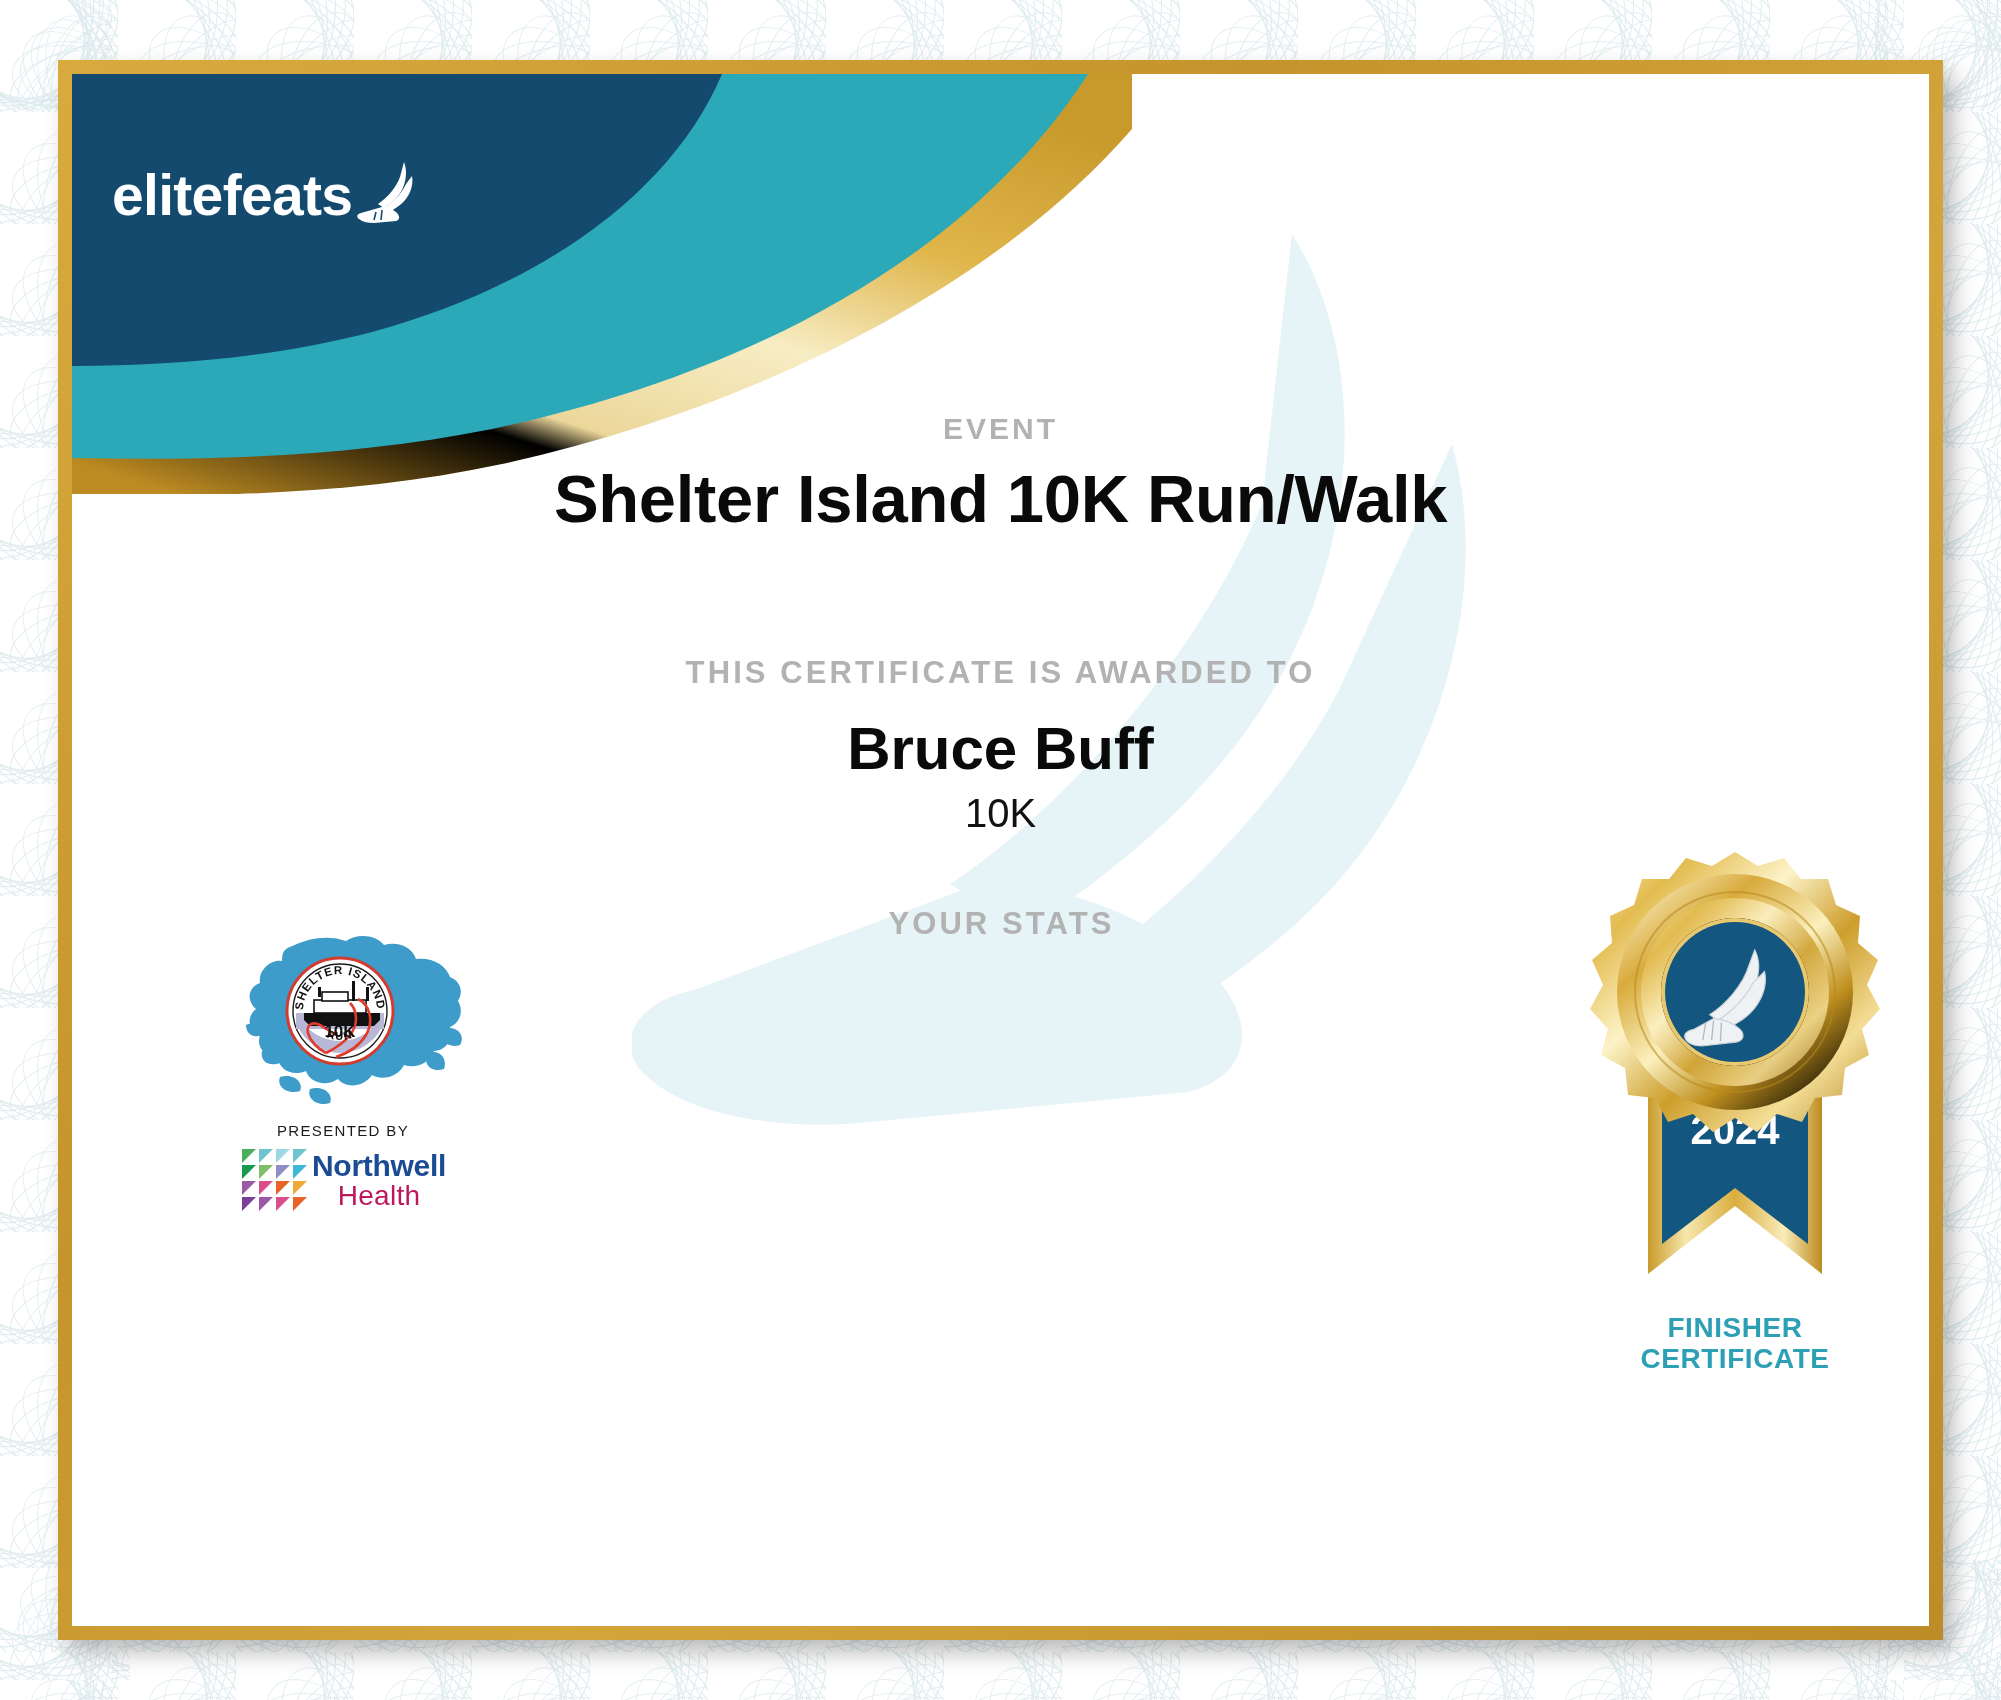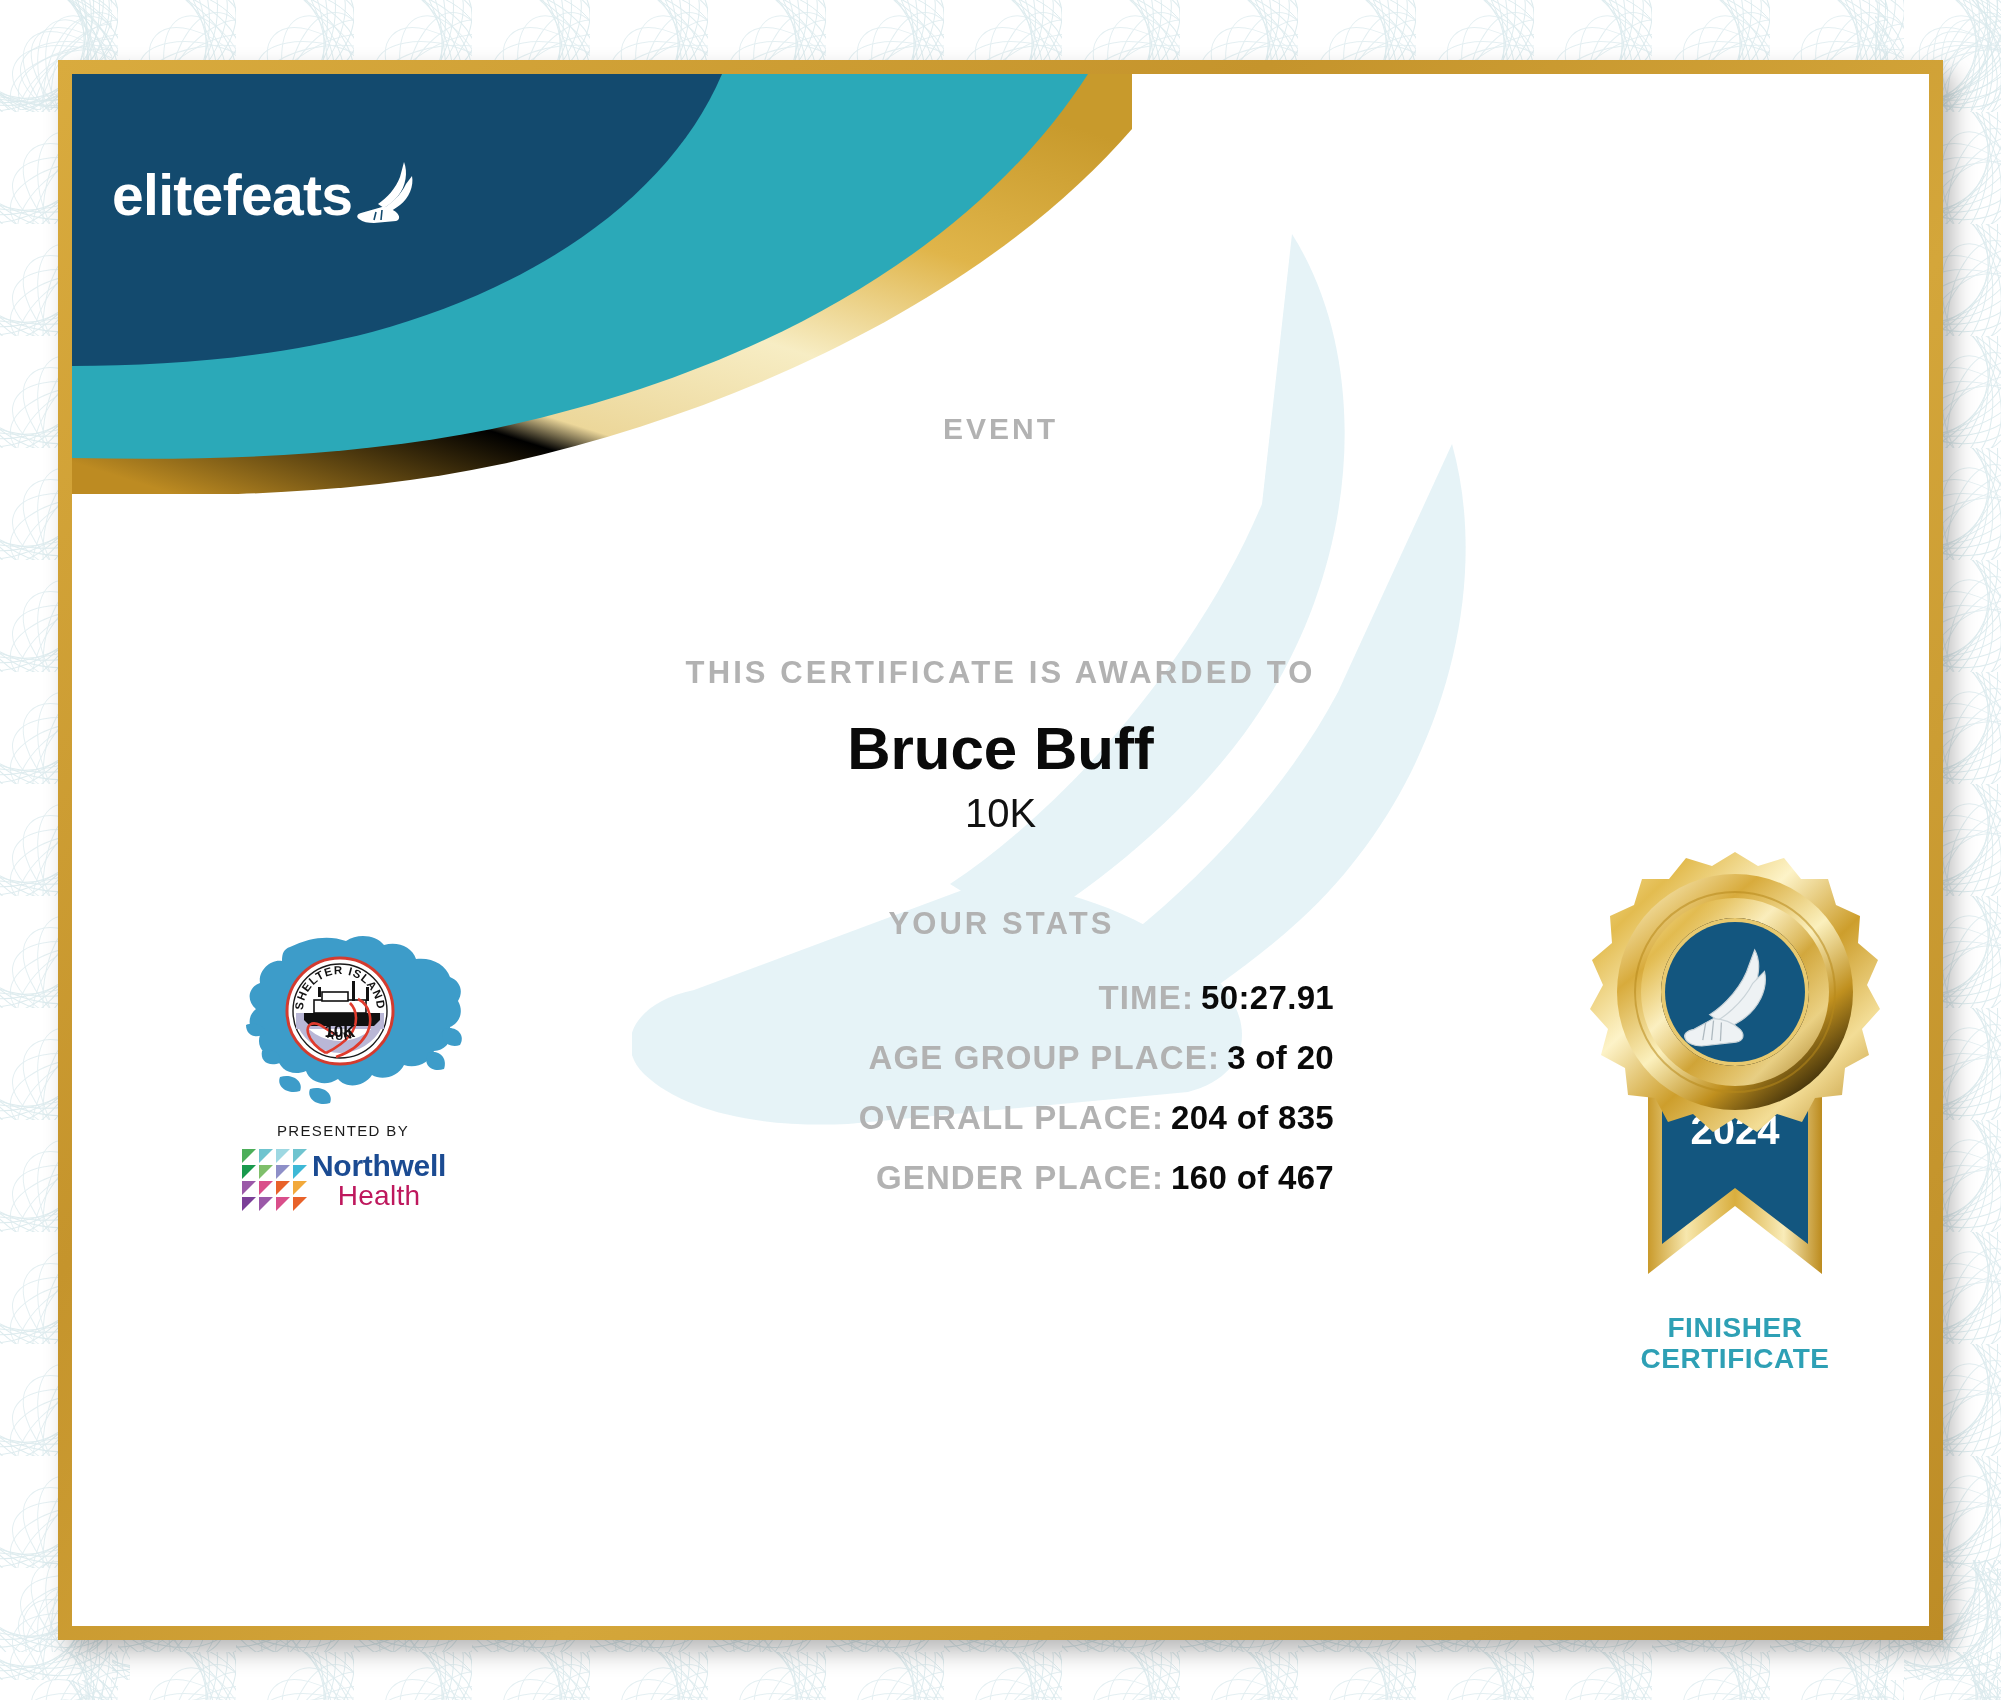--- a/index.html
+++ b/index.html
@@ -335,43 +335,30 @@
           <path d="M660 40 C742 170 730 380 612 540 C548 626 466 690 392 736 L318 690 C436 612 566 462 630 310 Z"></path>
           <path d="M820 250 C862 400 806 600 668 726 C596 792 510 842 442 874 L368 828 C482 768 630 642 706 498 Z"></path>
           <path d="M352 688 C430 690 522 722 580 780 C626 826 620 882 556 898 L216 930 C128 934 52 918 12 880 C-18 850 2 808 62 796 Z"></path>
         </g>
       </svg>
 
       <div class="content">
 
         <div class="label-muted event-label">EVENT</div>
 
+        <div class="event-title">Shelter Island 10K Run/Walk</div>
 
         <div class="label-muted awarded-label">THIS CERTIFICATE IS AWARDED TO</div>
 
         <div class="recipient-name">Bruce Buff</div>
 
         <div class="recipient-sub">10K</div>
 
         <div class="label-muted stats-label">YOUR STATS</div>
 
-        <div class="stats-list">
-          <div class="stat-row">
-            <span class="stat-key">TIME:</span><span class="stat-val">50:27.91</span>
-          </div>
-          <div class="stat-row">
-            <span class="stat-key">AGE GROUP PLACE:</span><span class="stat-val">3 of 20</span>
-          </div>
-          <div class="stat-row">
-            <span class="stat-key">OVERALL PLACE:</span><span class="stat-val">204 of 835</span>
-          </div>
-          <div class="stat-row">
-            <span class="stat-key">GENDER PLACE:</span><span class="stat-val">160 of 467</span>
-          </div>
-        </div>
 
         <div class="race-logo-block">
 
           <svg width="250" height="185" viewBox="0 0 250 185" xmlns="http://www.w3.org/2000/svg">
 
             <g fill="#3d9cc9">
               <path d="M72 18 C92 8 112 6 128 12 C140 4 158 6 166 16 C180 12 194 18 198 30
                        C214 28 228 36 232 48 C242 52 246 62 240 72 C246 82 242 94 232 98
                        C236 110 228 122 216 122 C212 134 198 140 186 136 C180 148 164 152 154 146
                        C146 158 128 160 120 150 C108 158 92 154 88 142 C74 148 60 140 60 128

